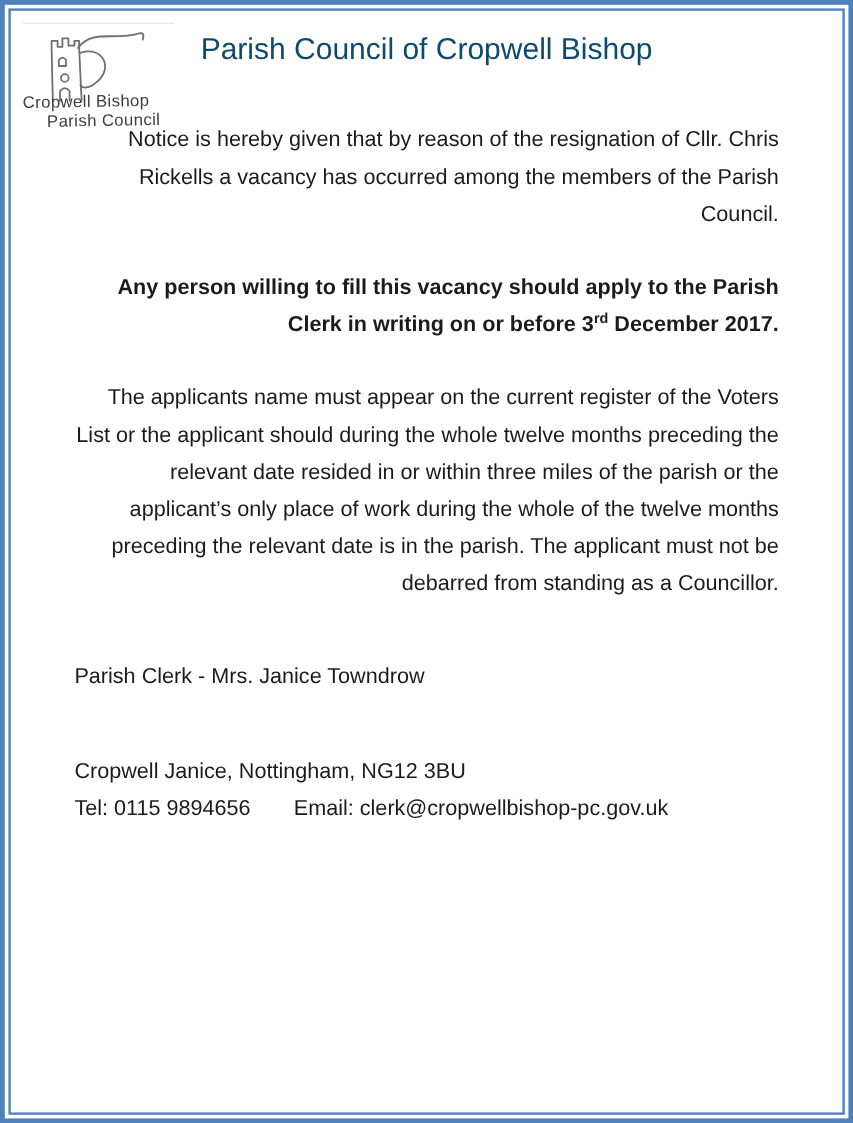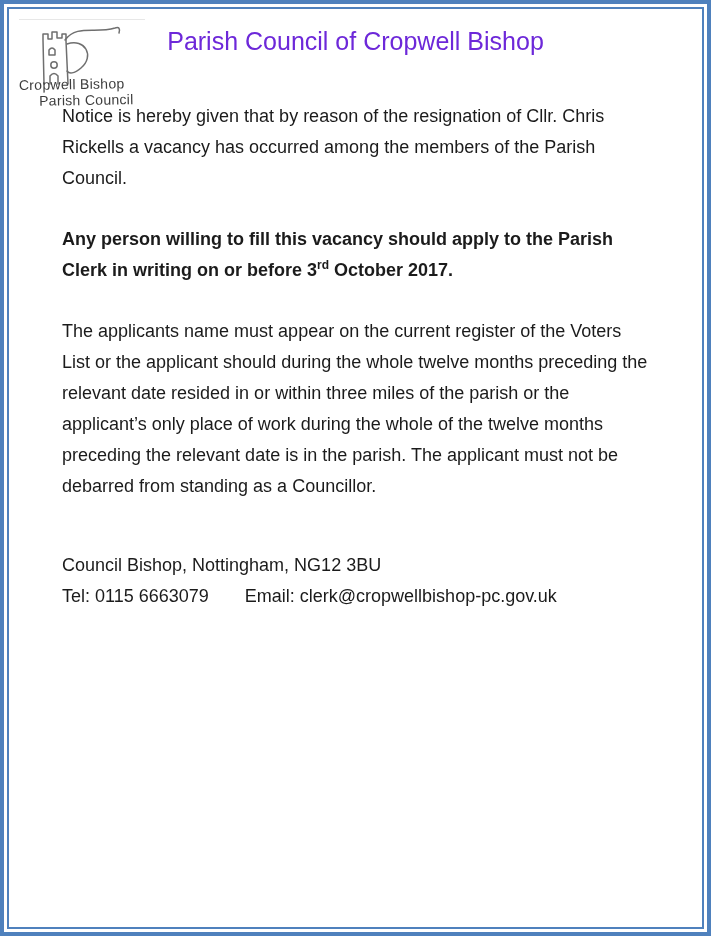--- a/index.html
+++ b/index.html
@@ -28,28 +28,28 @@
   }
   .logo svg{display:block;}
   .logo-text{
     font-size:14px;line-height:16px;color:#3d3d3d;
     margin-top:-10px;letter-spacing:0.3px;
     transform:rotate(-1deg);
   }
   .logo-text .l2{margin-left:20px;}
   .header{text-align:center;margin:0 0 44px 0;}
   .title{
-    font-size:25px;line-height:32px;font-weight:400;color:#6d28d9;
+    font-size:25px;line-height:32px;font-weight:400;color:#0c4a6e;
   }
   .subtitle{
     font-size:23px;line-height:30px;font-weight:bold;color:var(--red);
     margin-top:12px;letter-spacing:0.2px;
   }
   p.bodytext{
-    font-size:18px;line-height:31px;margin:0 0 30px 0;color:var(--ink);
+    font-size:18px;line-height:31px;margin:0 0 30px 0;color:var(--ink);text-align:right;
   }
   p.strong{font-weight:bold;}
   sup.ord{font-size:12px;line-height:0;vertical-align:super;}
   .signoff{margin-top:46px;font-size:18px;line-height:31px;}
   .footer{margin-top:48px;font-size:18px;line-height:31px;}
   .footer .email{margin-left:36px;}
 </style>
 </head>
 <body>
 
@@ -78,29 +78,30 @@
         <div class="l2">Parish Council</div>
       </div>
     </div>
 
     <div class="header">
       <div class="title">Parish Council of Cropwell Bishop</div>
     </div>
 
     <p class="bodytext">Notice is hereby given that by reason of the resignation of Cllr. Chris Rickells a vacancy has occurred among the members of the Parish Council.</p>
 
-    <p class="bodytext strong"><span>Any person willing to fill this vacancy should apply to the Parish Clerk in writing on or before 3</span><sup class="ord">rd</sup><span> October 2017.</span></p>
+    <p class="bodytext strong"><span>Any person willing to fill this vacancy should apply to the Parish Clerk in writing on or before 3</span><sup class="ord">rd</sup><span> December 2017.</span></p>
 
     <p class="bodytext">The applicants name must appear on the current register of the Voters List or the applicant should during the whole twelve months preceding the relevant date resided in or within three miles of the parish or the applicant’s only place of work during the whole of the twelve months preceding the relevant date is in the parish. The applicant must not be debarred from standing as a Councillor.</p>
 
 
     <div class="signoff">
+      <div>Parish Clerk - Mrs. Janice Towndrow</div>
     </div>
 
     <div class="footer">
-      <div>Council Bishop, Nottingham, NG12 3BU</div>
+      <div>Cropwell Janice, Nottingham, NG12 3BU</div>
       <div>
-        <span>Tel: 0115 6663079</span><span class="email">Email: clerk@cropwellbishop-pc.gov.uk</span>
+        <span>Tel: 0115 9894656</span><span class="email">Email: clerk@cropwellbishop-pc.gov.uk</span>
       </div>
     </div>
 
   </div>
 </div>
 
 </body></html>

